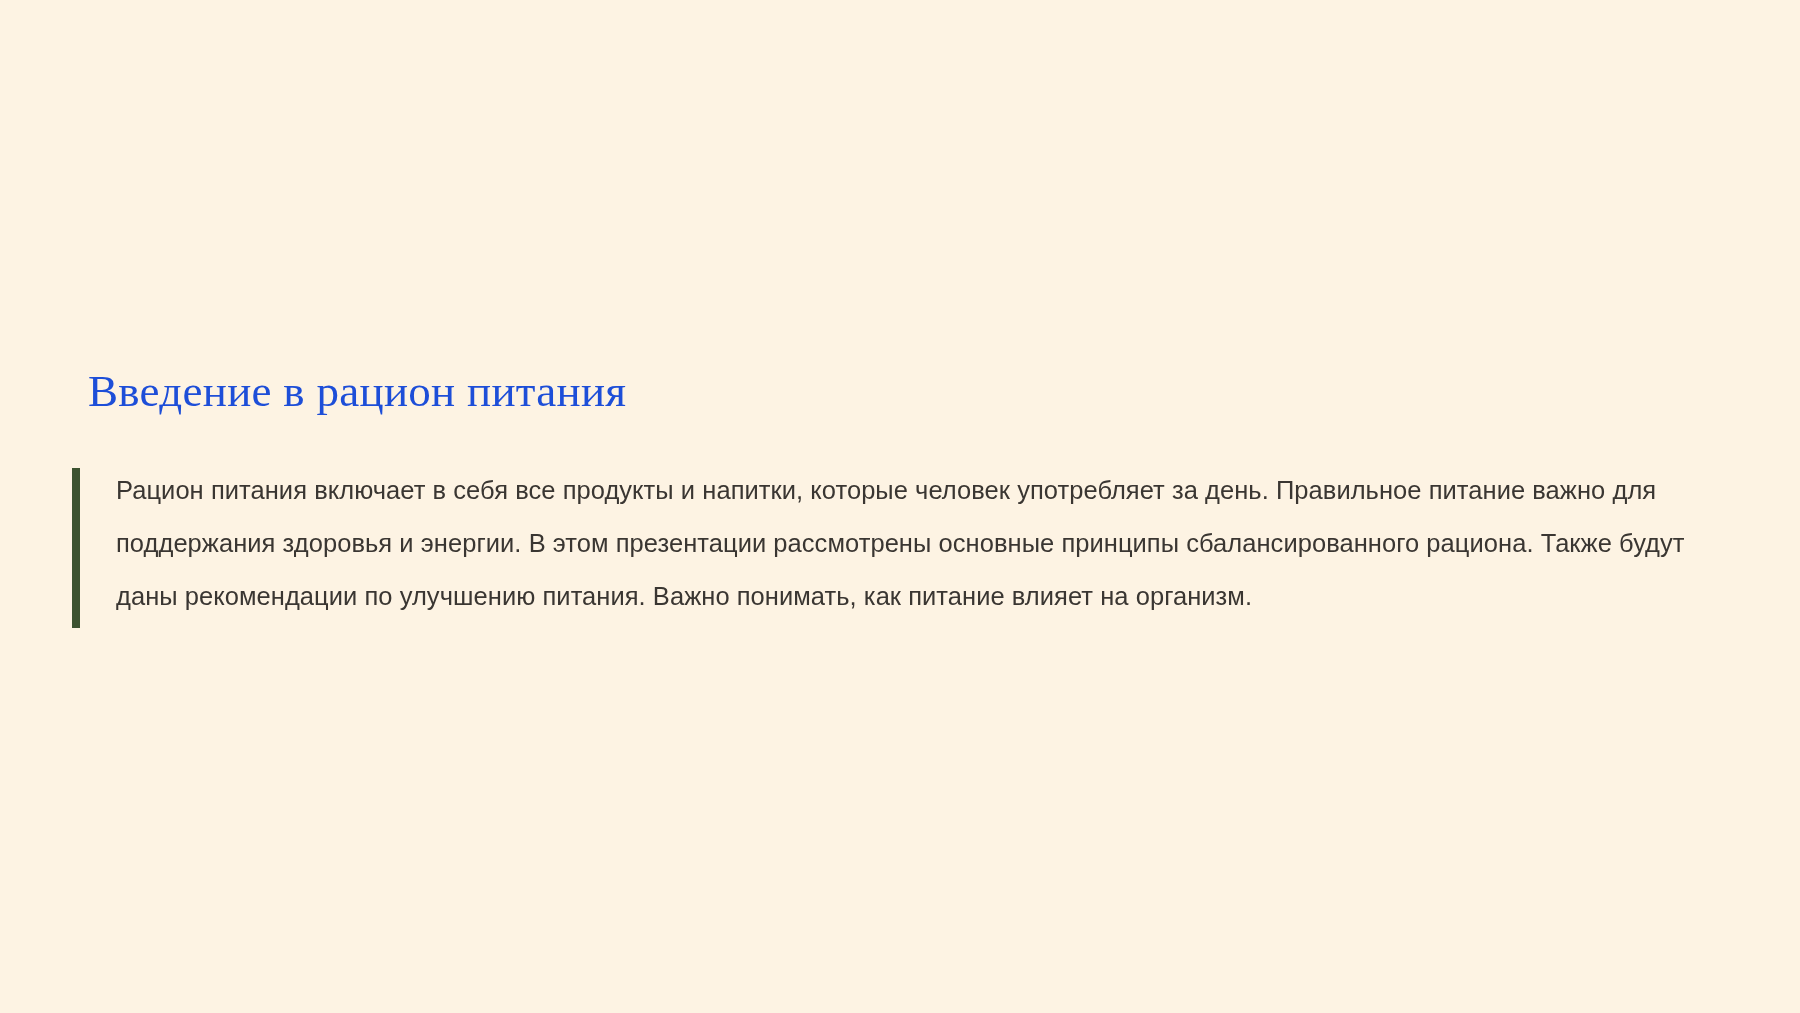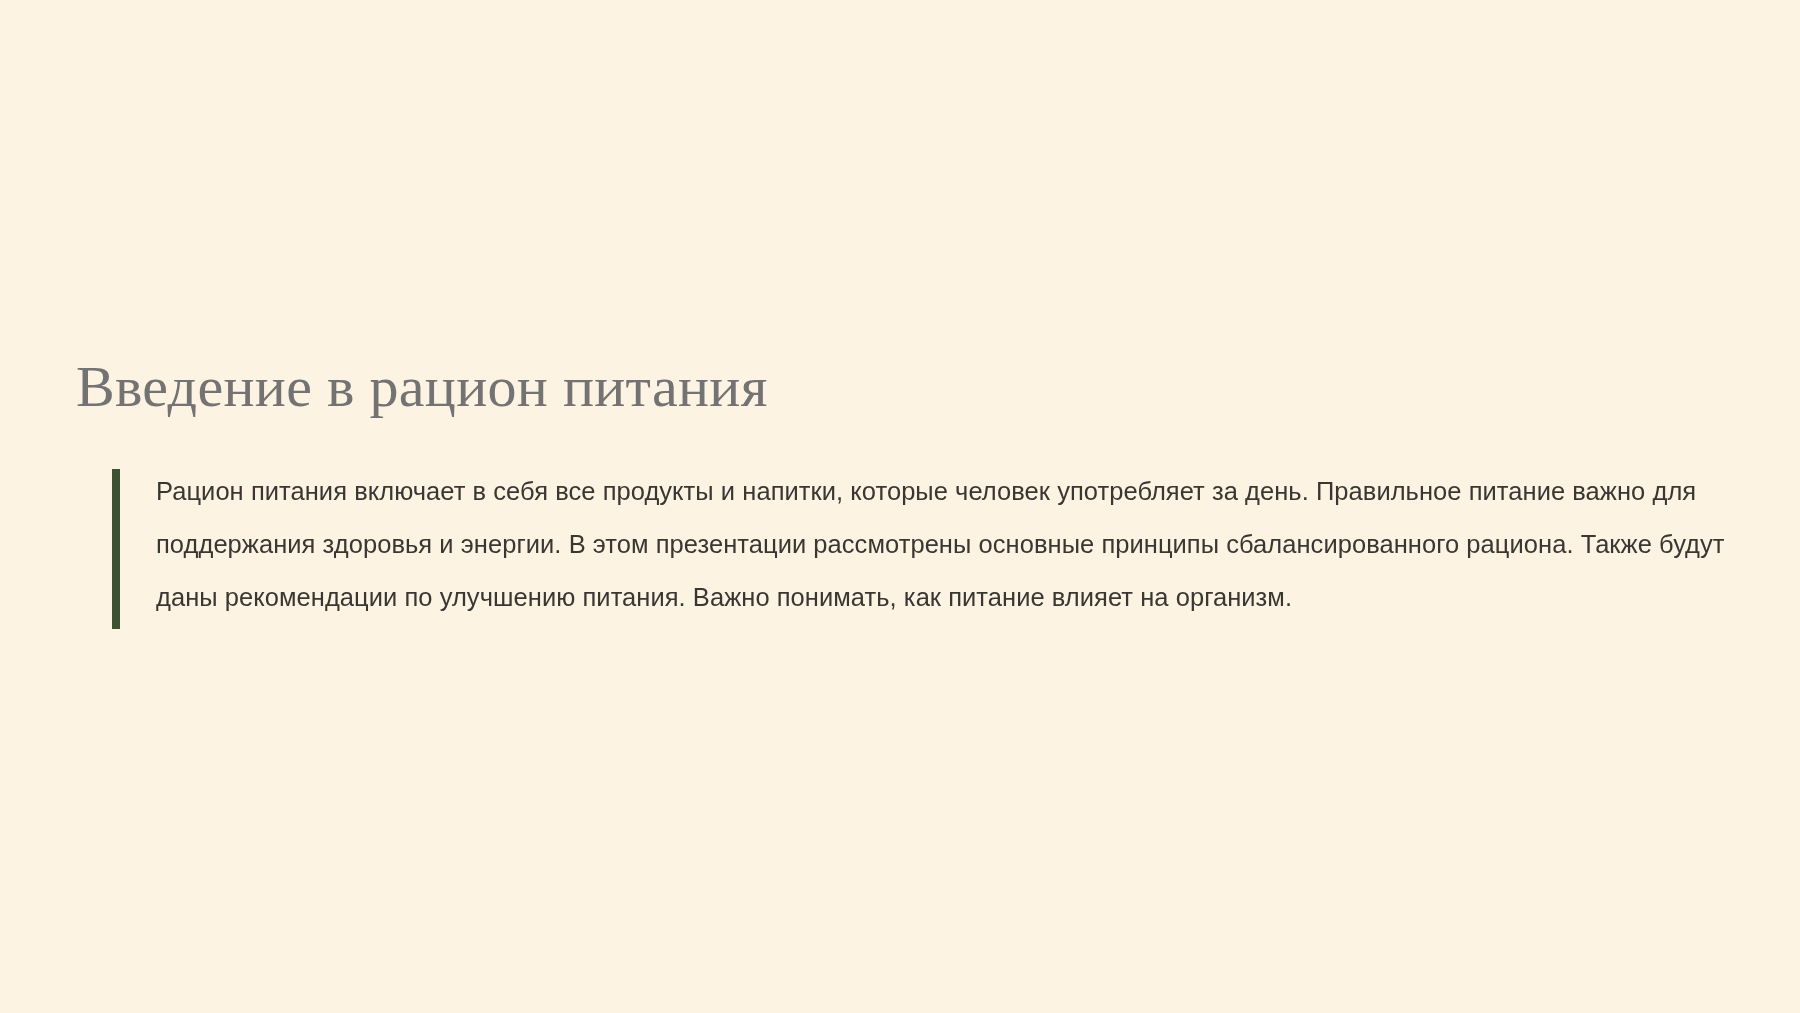--- a/index.html
+++ b/index.html
@@ -26,36 +26,35 @@
 
   .slide-content {
     position: absolute;
     left: 72px;
     top: 352px;
     width: 1640px;
   }
 
   .slide-title {
     font-family: "Liberation Serif", "DejaVu Serif", serif;
-    font-size: 58px;
+    font-size: 45px;
     font-weight: 400;
     line-height: 1.06;
-    color: #737373;
+    color: #1d4ed8;
     letter-spacing: 0.3px;
-    margin: 4px;
+    margin: 16px;
     padding: 0;
     white-space: nowrap;
   }
 
   .body-block {
     position: relative;
     margin-top: 48px;
     padding-left: 44px;
     box-sizing: border-box;
-    margin-left: 40px;
   }
 
   .accent-bar {
     position: absolute;
     left: 0;
     top: 4px;
     width: 8px;
     height: 160px;
     background: #3c5230;
   }

